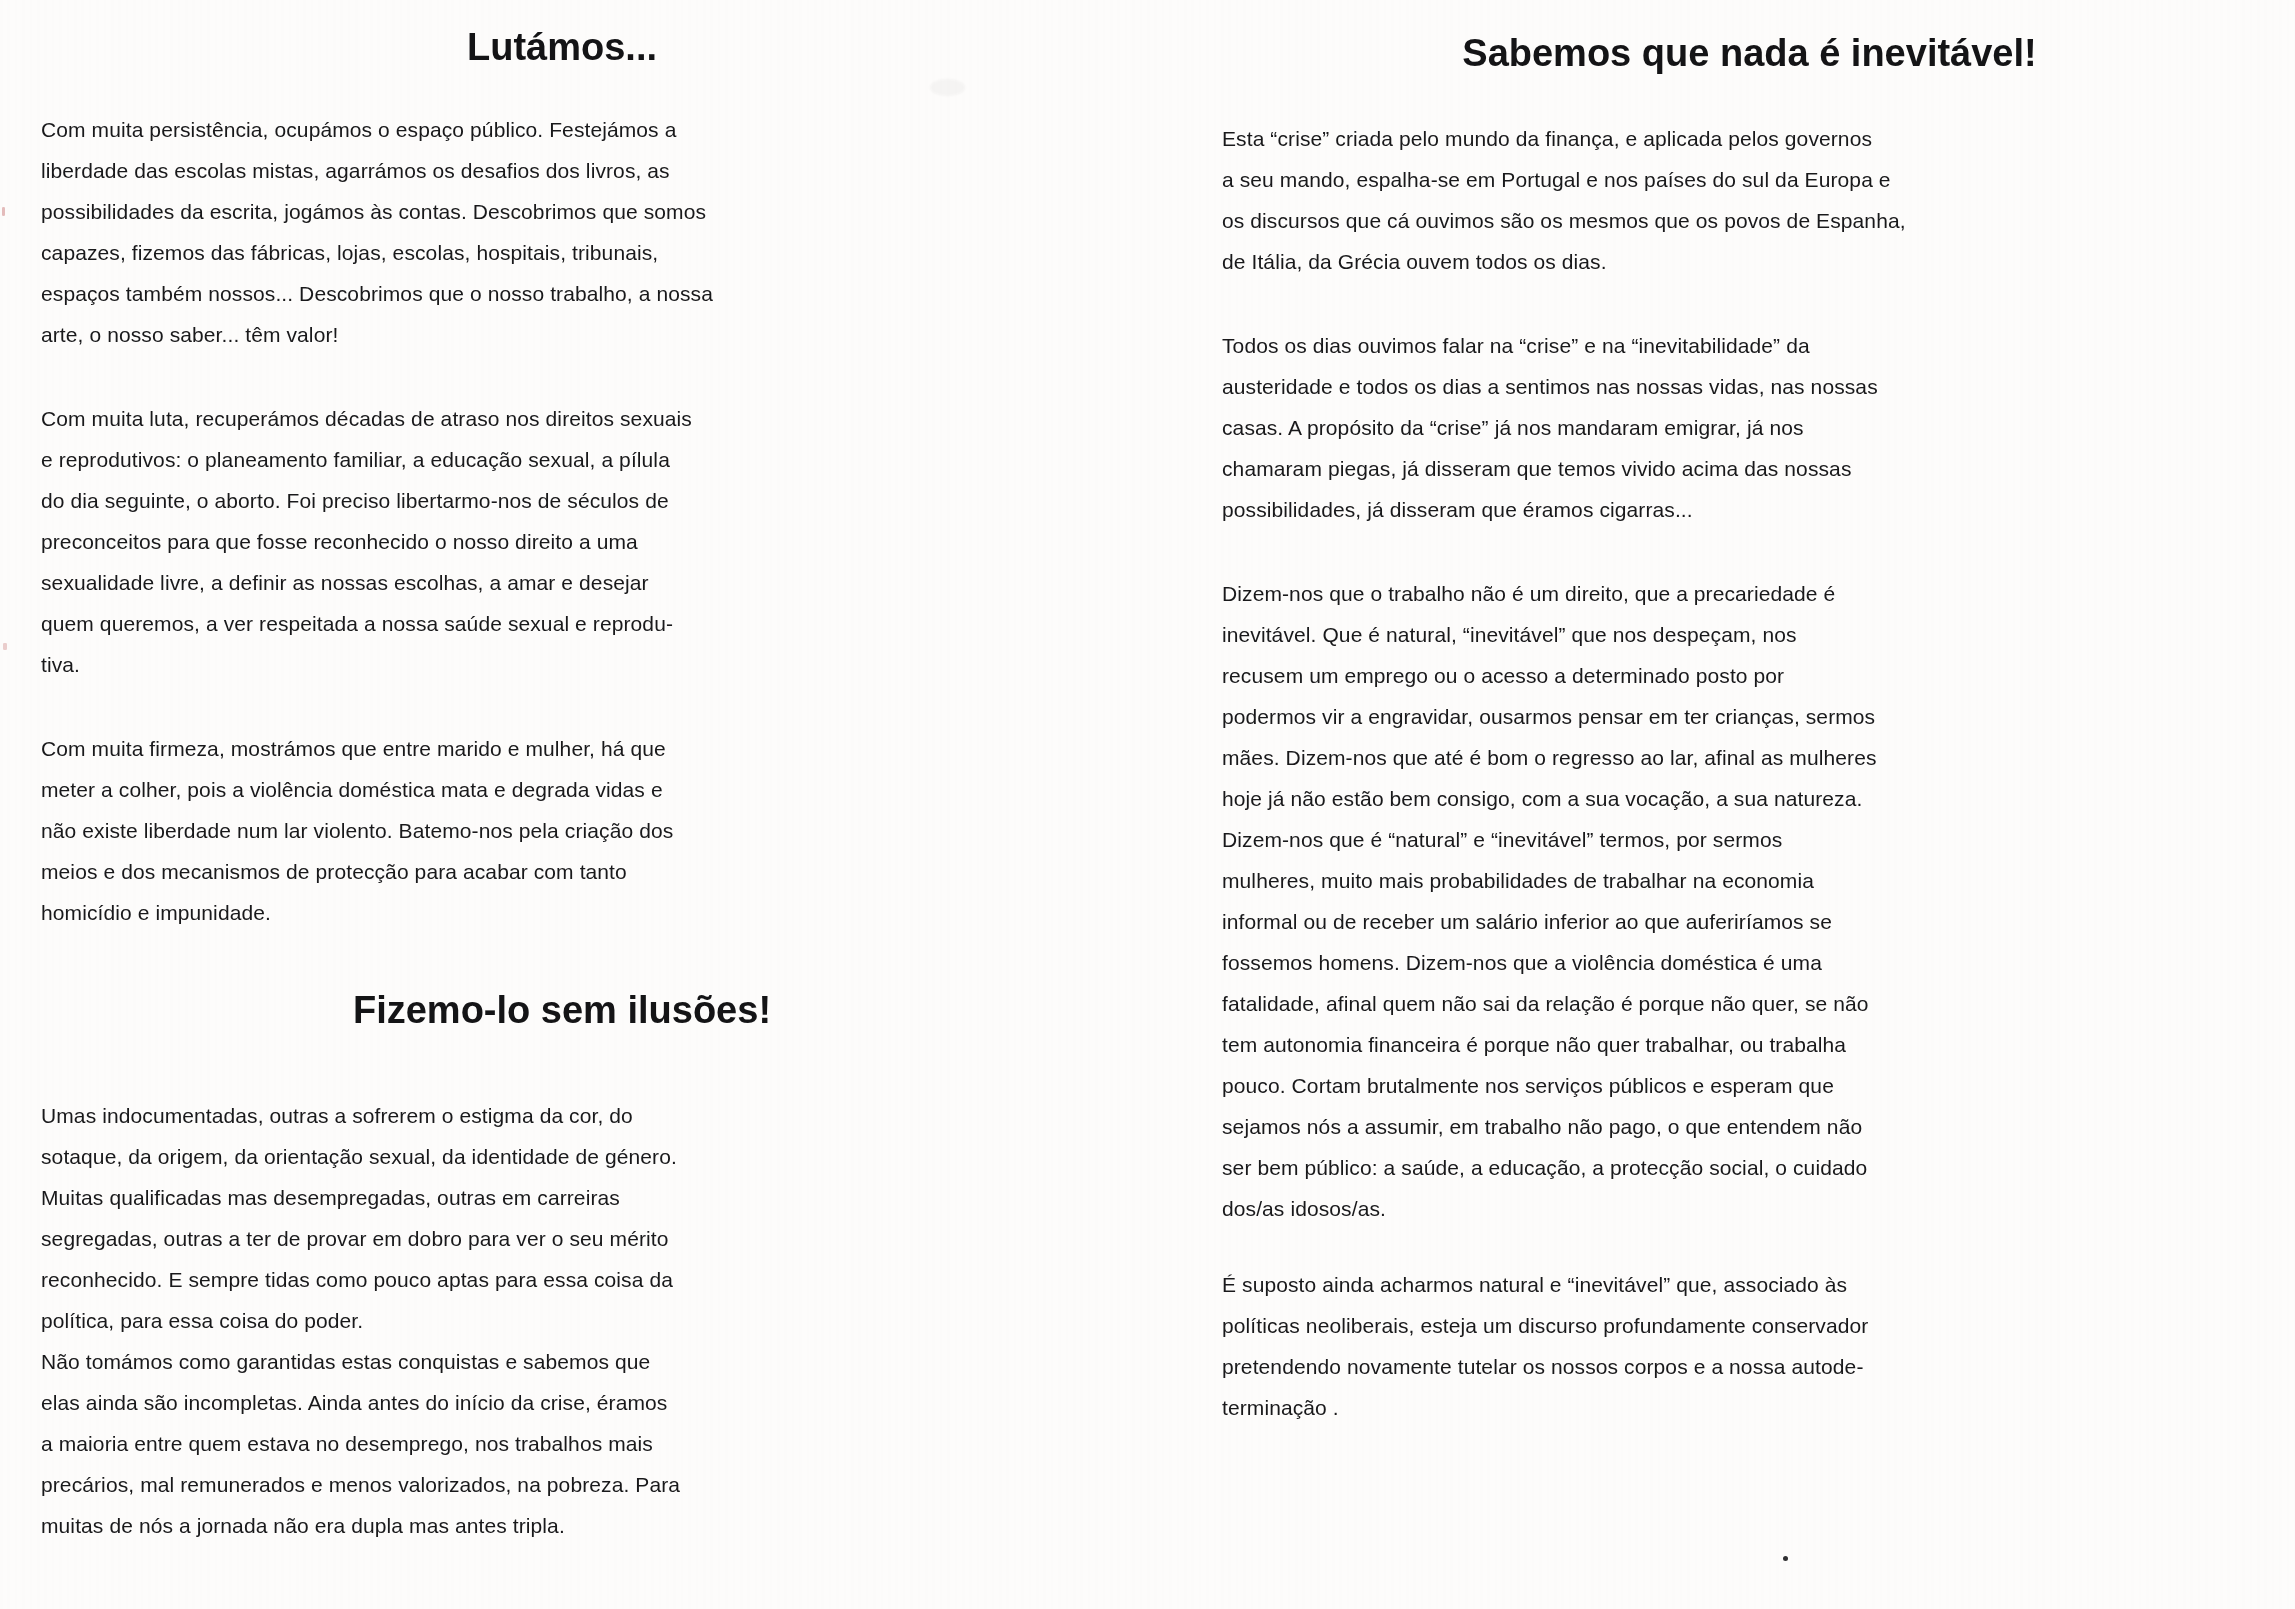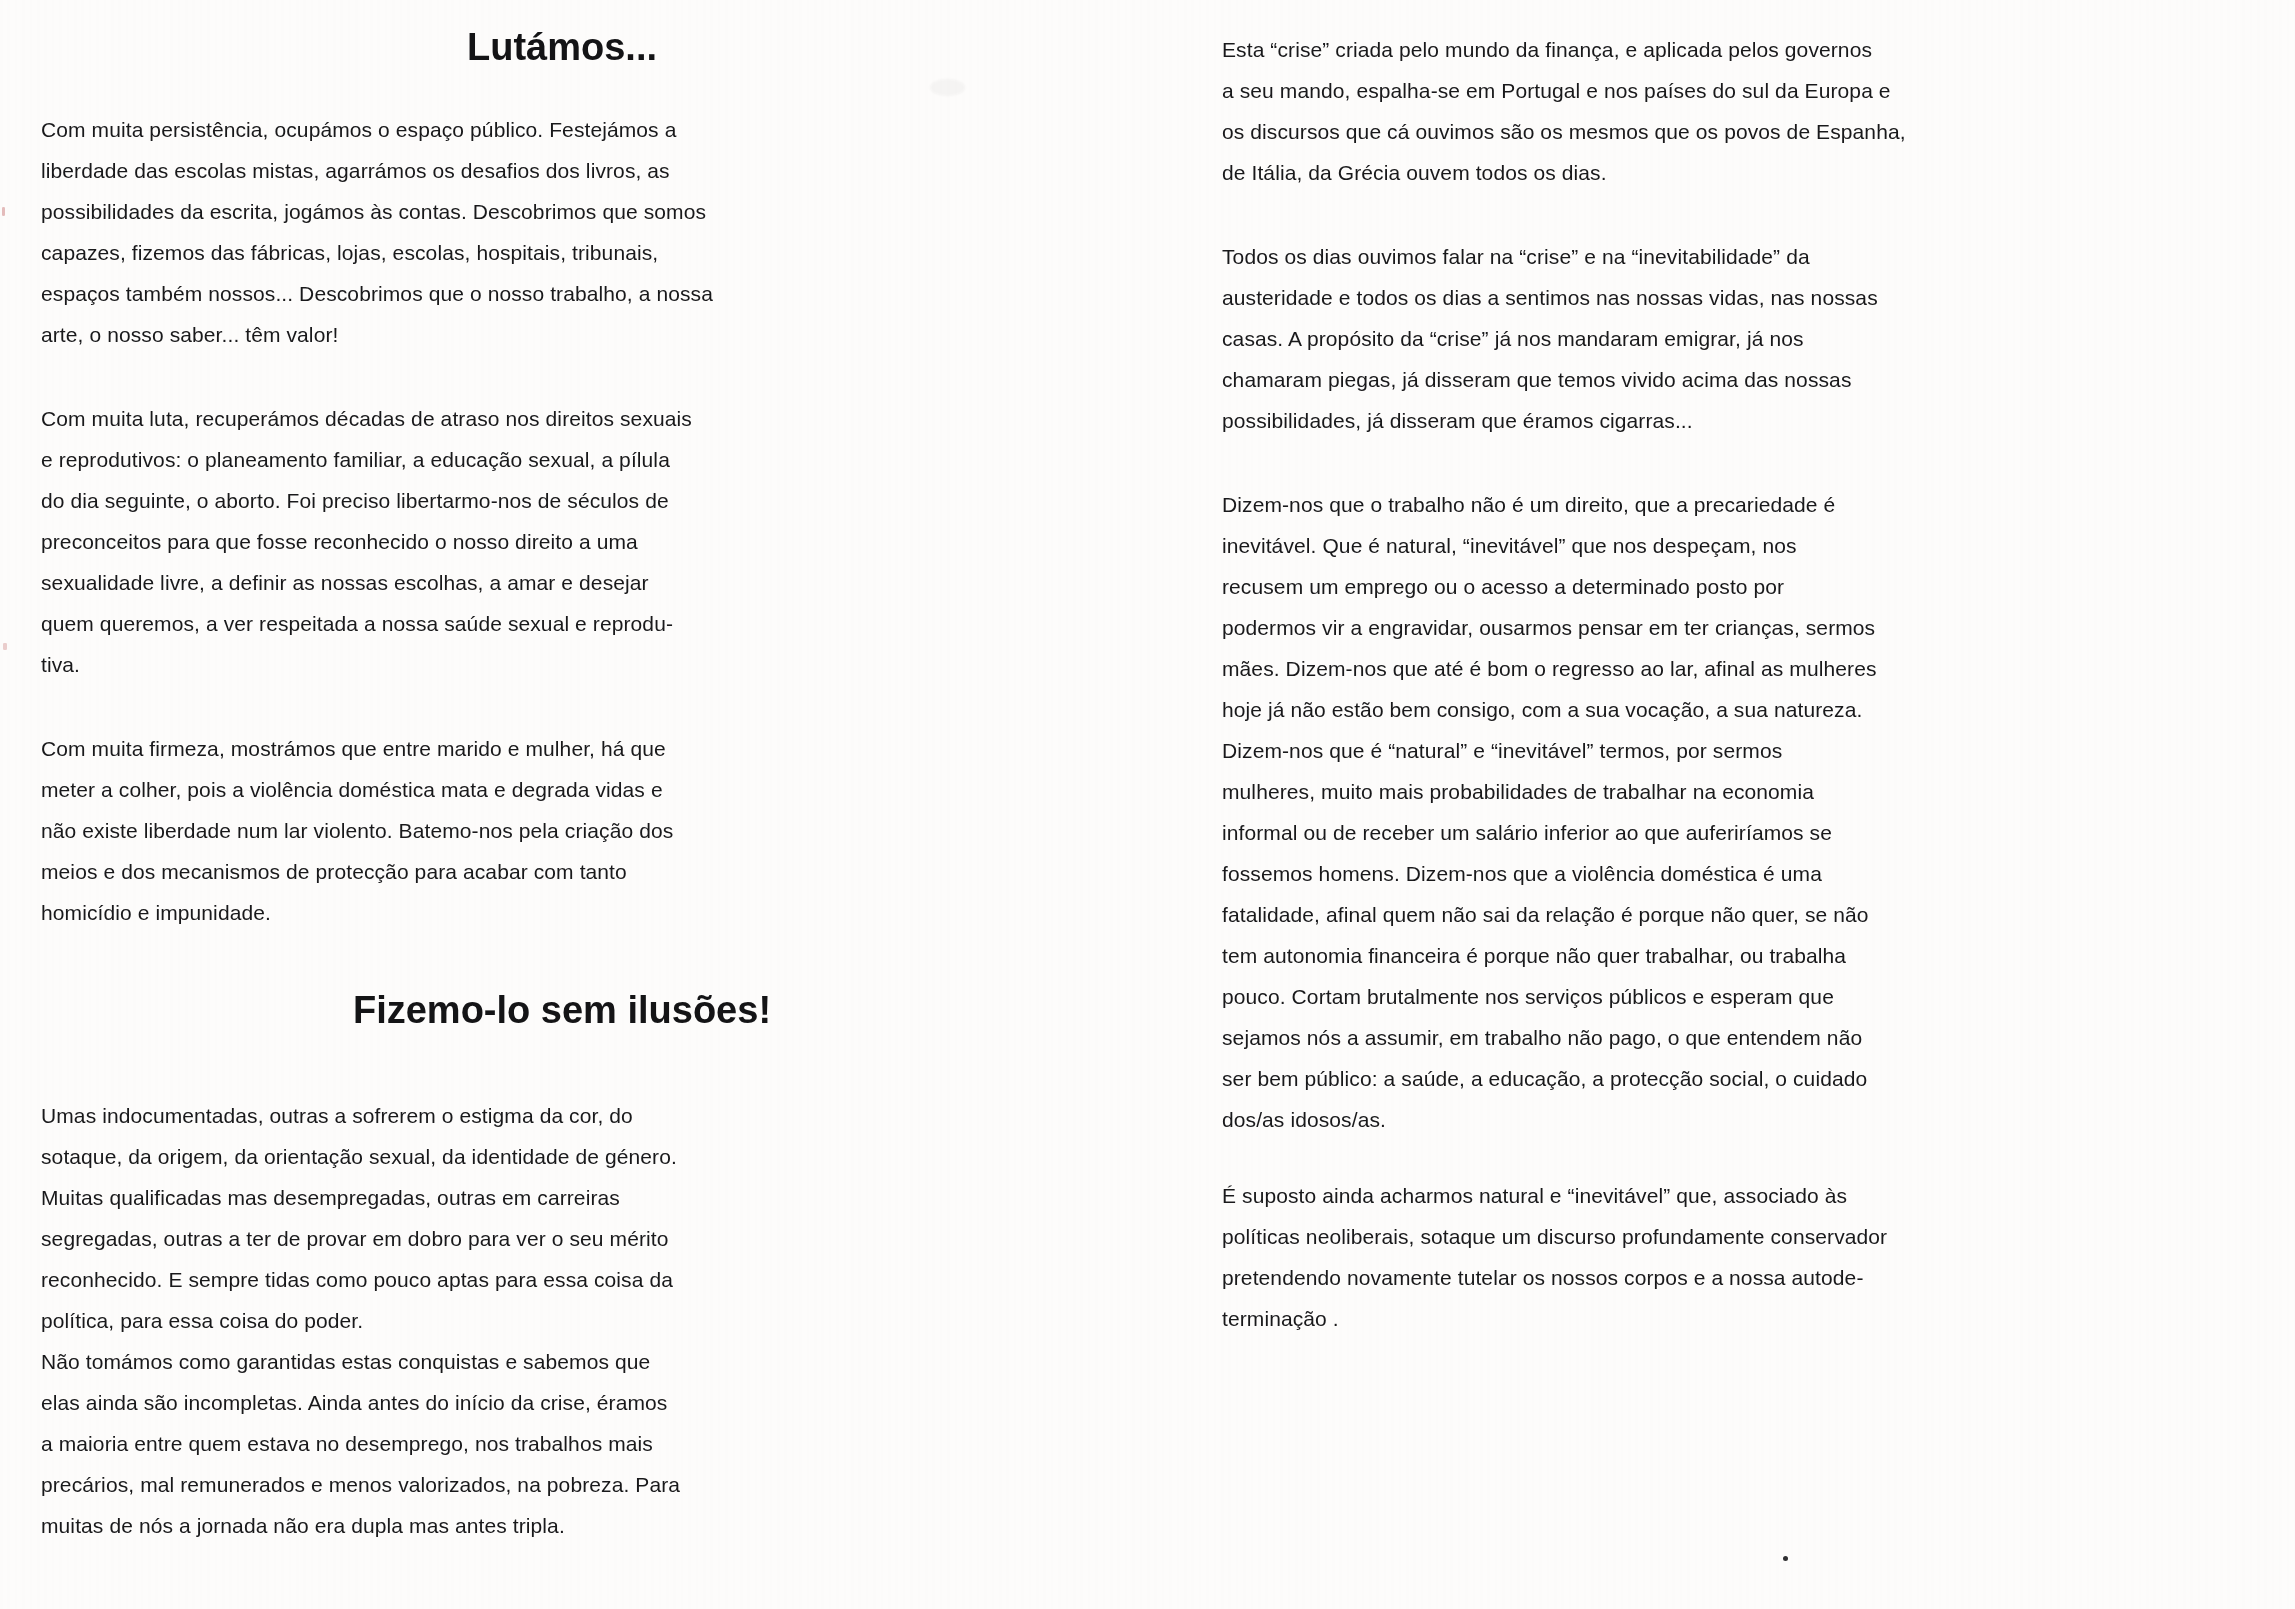--- a/index.html
+++ b/index.html
@@ -133,20 +133,21 @@
 reconhecido. E sempre tidas como pouco aptas para essa coisa da
 política, para essa coisa do poder.</p>
     <p class="para first">Não tomámos como garantidas estas conquistas e sabemos que
 elas ainda são incompletas. Ainda antes do início da crise, éramos
 a maioria entre quem estava no desemprego, nos trabalhos mais
 precários, mal remunerados e menos valorizados, na pobreza. Para
 muitas de nós a jornada não era dupla mas antes tripla.</p>
   </section>
 
   <section class="column col-right">
+    <h1 class="heading first">Sabemos que nada é inevitável!</h1>
     <p class="para first">Esta “crise” criada pelo mundo da finança, e aplicada pelos governos
 a seu mando, espalha-se em Portugal e nos países do sul da Europa e
 os discursos que cá ouvimos são os mesmos que os povos de Espanha,
 de Itália, da Grécia ouvem todos os dias.</p>
     <p class="para">Todos os dias ouvimos falar na “crise” e na “inevitabilidade” da
 austeridade e todos os dias a sentimos nas nossas vidas, nas nossas
 casas. A propósito da “crise” já nos mandaram emigrar, já nos
 chamaram piegas, já disseram que temos vivido acima das nossas
 possibilidades, já disseram que éramos cigarras...</p>
     <p class="para">Dizem-nos que o trabalho não é um direito, que a precariedade é
@@ -159,21 +160,21 @@
 mulheres, muito mais probabilidades de trabalhar na economia
 informal ou de receber um salário inferior ao que auferiríamos se
 fossemos homens. Dizem-nos que a violência doméstica é uma
 fatalidade, afinal quem não sai da relação é porque não quer, se não
 tem autonomia financeira é porque não quer trabalhar, ou trabalha
 pouco. Cortam brutalmente nos serviços públicos e esperam que
 sejamos nós a assumir, em trabalho não pago, o que entendem não
 ser bem público: a saúde, a educação, a protecção social, o cuidado
 dos/as idosos/as.</p>
     <p class="para mt-52">É suposto ainda acharmos natural e “inevitável” que, associado às
-políticas neoliberais, sotaque um discurso profundamente conservador
+políticas neoliberais, esteja um discurso profundamente conservador
 pretendendo novamente tutelar os nossos corpos e a nossa autode-
 terminação .</p>
   </section>
 
   <span class="speck dot"></span>
   <span class="speck edge-a"></span>
   <span class="speck edge-b"></span>
   <span class="speck smudge"></span>
 
 </div>

